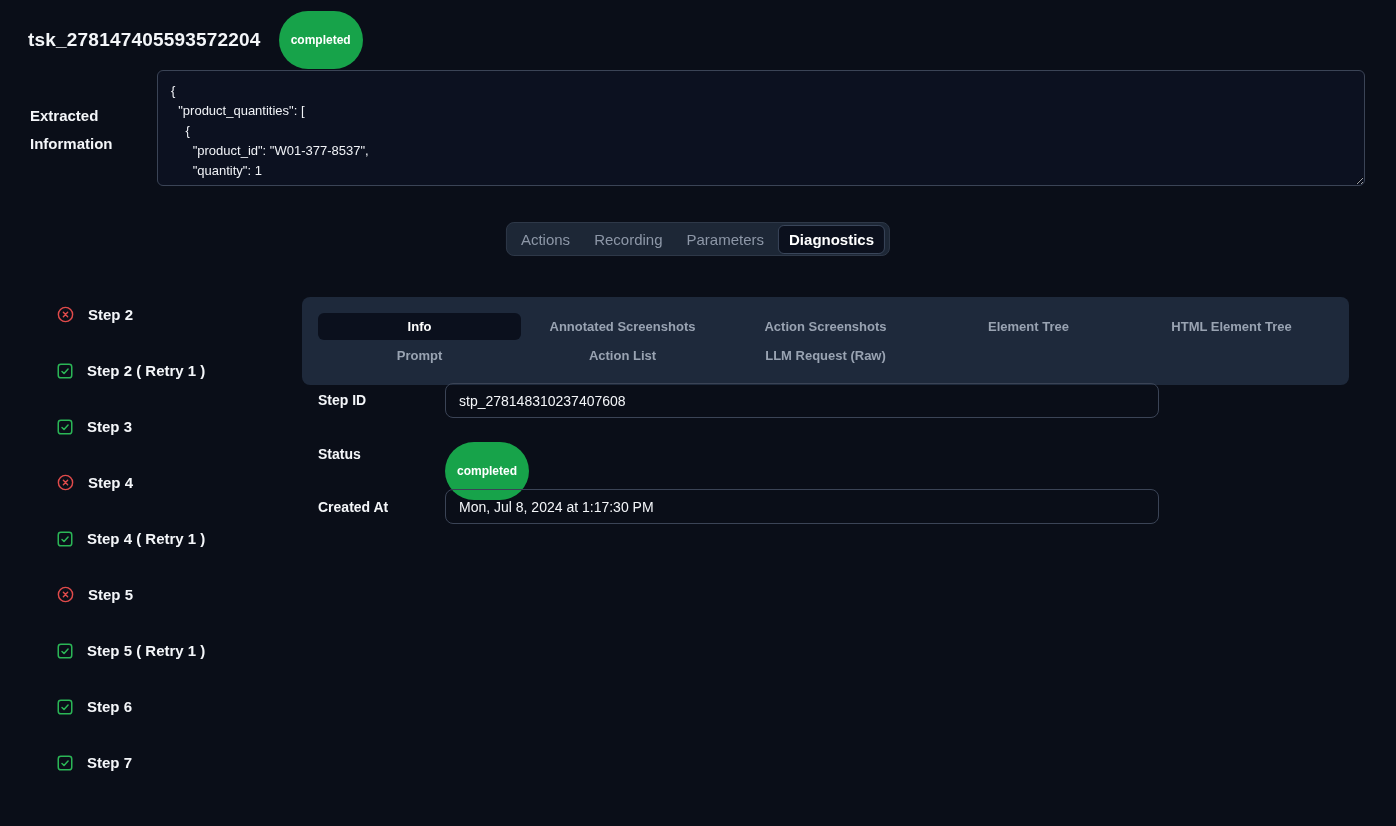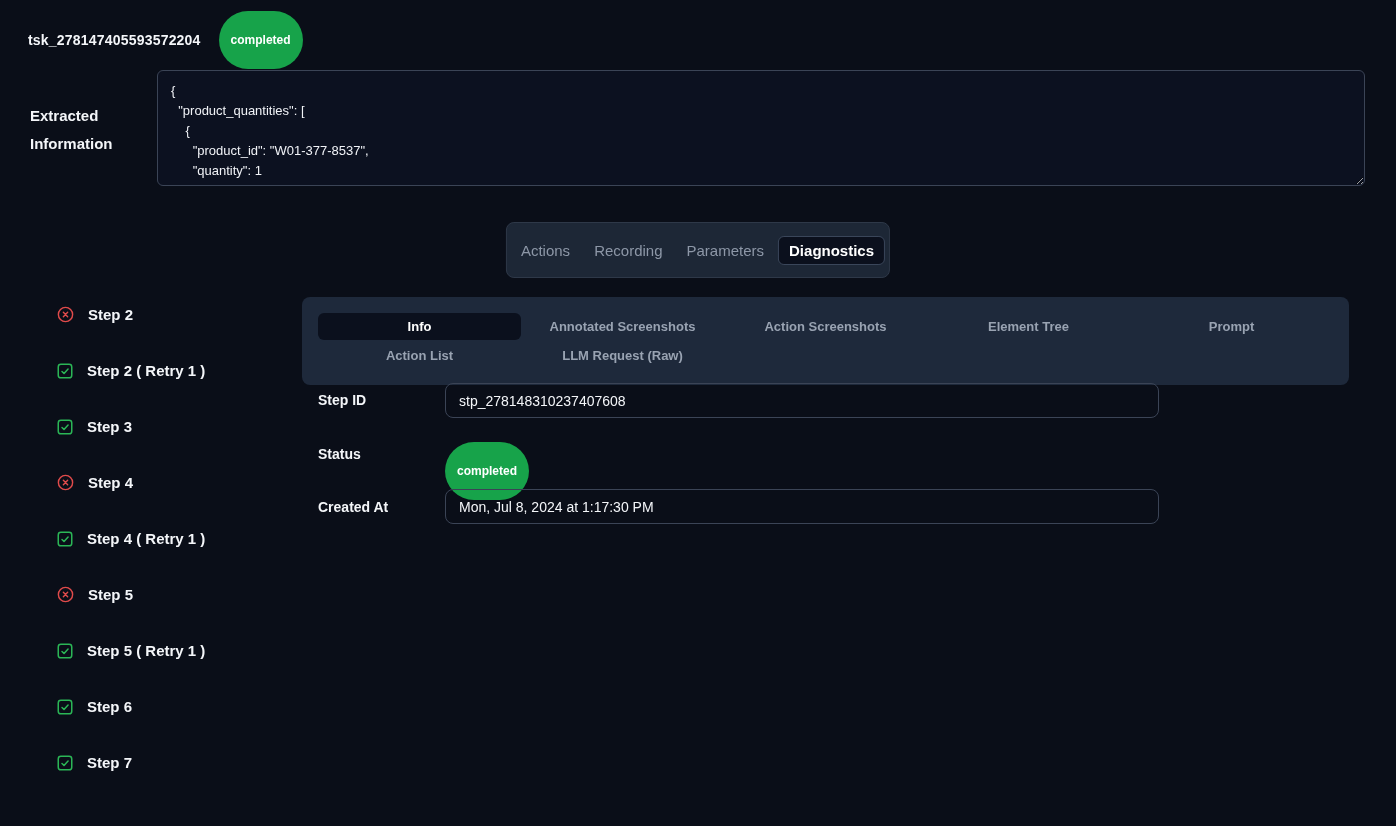--- a/index.html
+++ b/index.html
@@ -7,21 +7,21 @@
   body {
     position:relative;
     background:#0a0e18;
     color:#f4f6f9;
     font-family:"Liberation Sans", sans-serif;
     overflow:hidden;
   }
 
   
   .header { position:absolute; left:28px; top:11px; display:flex; align-items:center; gap:18px; }
-  .title  { font-size:14px; font-weight:700; letter-spacing:.2px; }
+  .title  { font-size:19px; font-weight:700; letter-spacing:.2px; }
   .badge  {
     color:#fff; font-size:12px; font-weight:700;
     padding:22px 12px; border-radius:999px; line-height:14px;
     display:inline-block;
   }
 
   
   .extract-label {
     position:absolute; left:30px; top:102px; width:120px;
     font-size:15px; font-weight:700; line-height:28px;
@@ -32,21 +32,21 @@
     color:#f1f3f7; font-family:"Liberation Sans", sans-serif;
     font-size:13px; line-height:20px; padding:10px 13px;
     resize:both; overflow:hidden; outline:none; white-space:pre;
   }
 
   
   .tabbar {
     position:absolute; top:222px; left:50%; transform:translateX(-50%);
     display:flex; align-items:center; gap:4px;
     background:#1d2736; border:1px solid #2e3848; border-radius:8px;
-    padding:4px; height:56px;
+    padding:4px; height:34px;
   }
   .tab {
     color:#8d97a7; font-size:15px; padding:6px 10px; border-radius:6px;
     white-space:nowrap; cursor:pointer;
   }
   .tab.active {
     background:#0b101d; color:#ffffff; font-weight:700;
     border:1px solid #3a465a; padding:5px 10px;
   }
 
@@ -188,20 +188,21 @@
       </span>
       <span class="step-label">Step 7</span>
     </div>
   </div>
 
 <div class="subtabs">
     <div class="subtab active">Info</div>
     <div class="subtab">Annotated Screenshots</div>
     <div class="subtab">Action Screenshots</div>
     <div class="subtab">Element Tree</div>
+    <div class="subtab">HTML Element Tree</div>
     <div class="subtab">Prompt</div>
     <div class="subtab">Action List</div>
     <div class="subtab">LLM Request (Raw)</div>
   </div>
 
 <div class="field-label" style="top:392px">Step ID</div>
 <input class="input-box" style="top: 383px;" readonly="" value="stp_278148310237407608">
 
 <div class="field-label" style="top:446px">Status</div>
 <div class="badge badge-abs" style="top: 442px; background: rgb(23, 163, 74);">completed</div>

